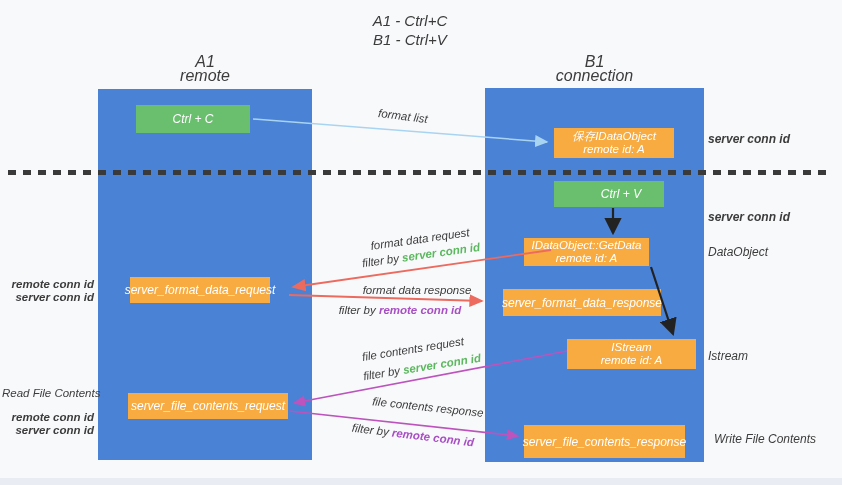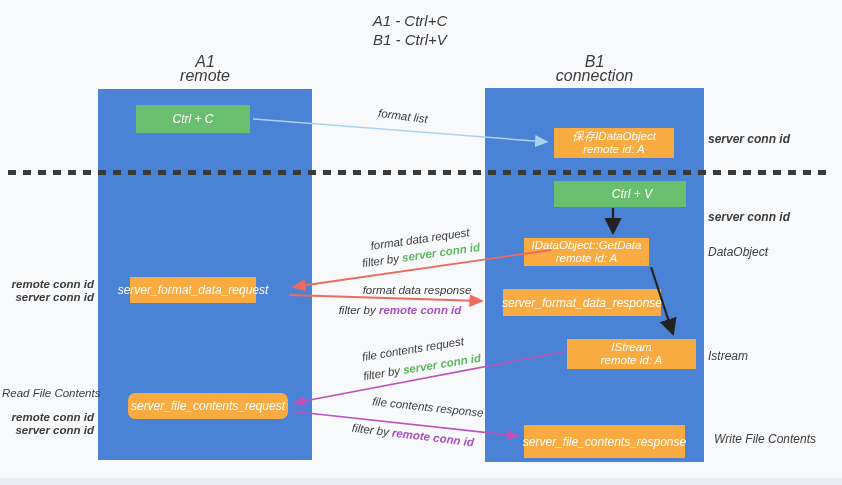--- a/index.html
+++ b/index.html
@@ -23,26 +23,26 @@
   .dotted-line{position:absolute;left:8px;top:170px;width:818px;height:5px;z-index:4;
     background:repeating-linear-gradient(90deg,var(--dash) 0 8px,transparent 8px 15px);}
   .node{position:absolute;display:flex;flex-direction:column;align-items:center;justify-content:center;
         color:#fff;text-align:center;z-index:3;}
   .node.green{background:var(--green);}
   .node.orange{background:var(--orange);}
   .node .l1,.node .l2{font-size:11.5px;line-height:13.5px;}
   .node .single{font-size:12px;}
   .n-ctrl-c{left:136px;top:105px;width:114px;height:28px;}
   .n-save{left:554px;top:128px;width:120px;height:30px;}
-  .n-ctrl-v{left:554px;top:181px;width:132px;height:26px;padding-left:24px;}
+  .n-ctrl-v{left:554px;top:181px;width:110px;height:26px;padding-left:24px;}
   .n-getdata{left:524px;top:238px;width:125px;height:28px;}
-  .n-format-req{left:130px;top:277px;width:126px;height:26px;}
+  .n-format-req{left:130px;top:277px;width:140px;height:26px;}
   .n-format-resp{left:487px;top:289px;width:158px;height:27px;margin-left:16px;}
   .n-istream{left:567px;top:339px;width:129px;height:30px;}
-  .n-file-req{left:128px;top:393px;width:160px;height:26px;border-radius:7px;}
+  .n-file-req{left:128px;top:393px;width:160px;height:26px;}
   .n-file-resp{left:524px;top:425px;width:161px;height:33px;}
   .edge-label{position:absolute;font-size:11.5px;color:var(--text-dark);white-space:nowrap;
               text-align:center;z-index:2;}
   .green-bold{color:var(--label-green);font-weight:bold;}
   .purple-bold{color:var(--label-purple);font-weight:bold;}
   .el-format-list{left:348px;top:110px;width:110px;transform:rotate(7deg);}
   .el-fdr1{left:365px;top:233px;width:110px;transform:rotate(-8deg);}
   .el-fdr2{left:356px;top:249px;width:130px;transform:rotate(-8deg);}
   .el-fdresp1{left:362px;top:284px;width:110px;}
   .el-fdresp2{left:335px;top:304px;width:130px;}

